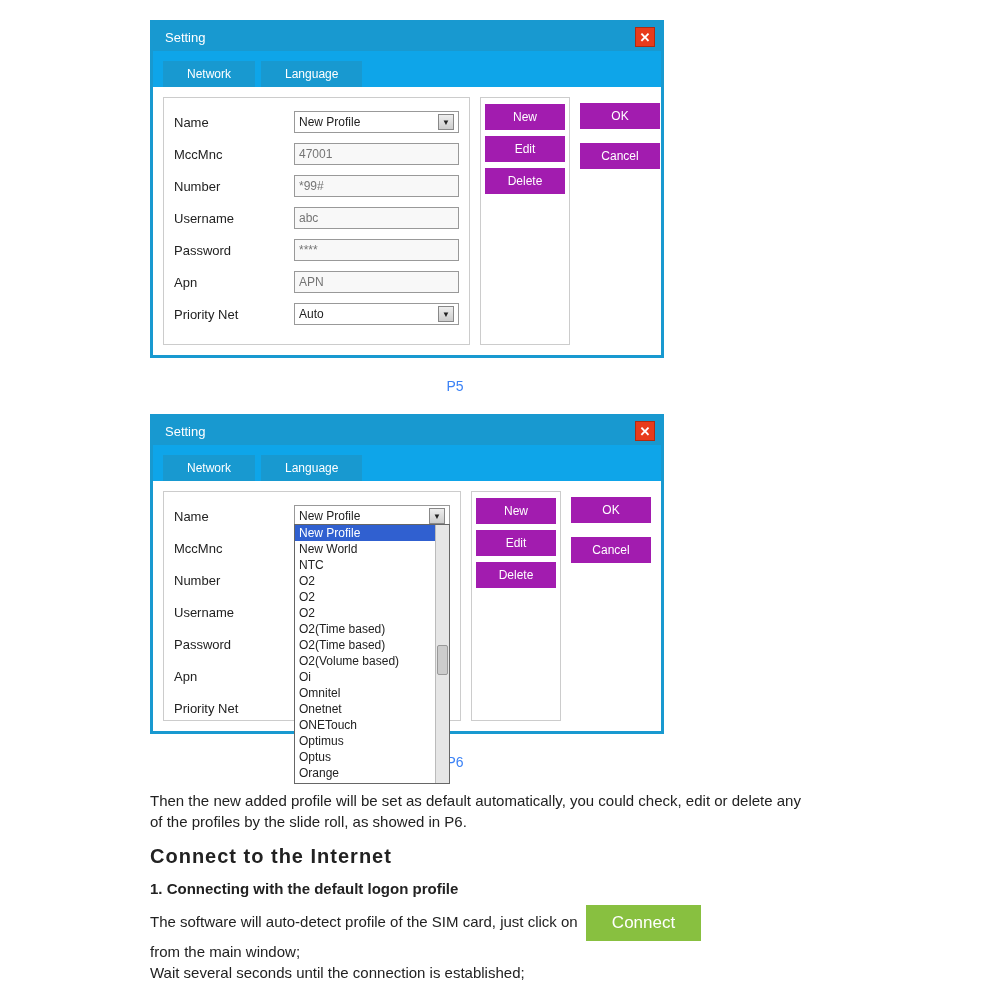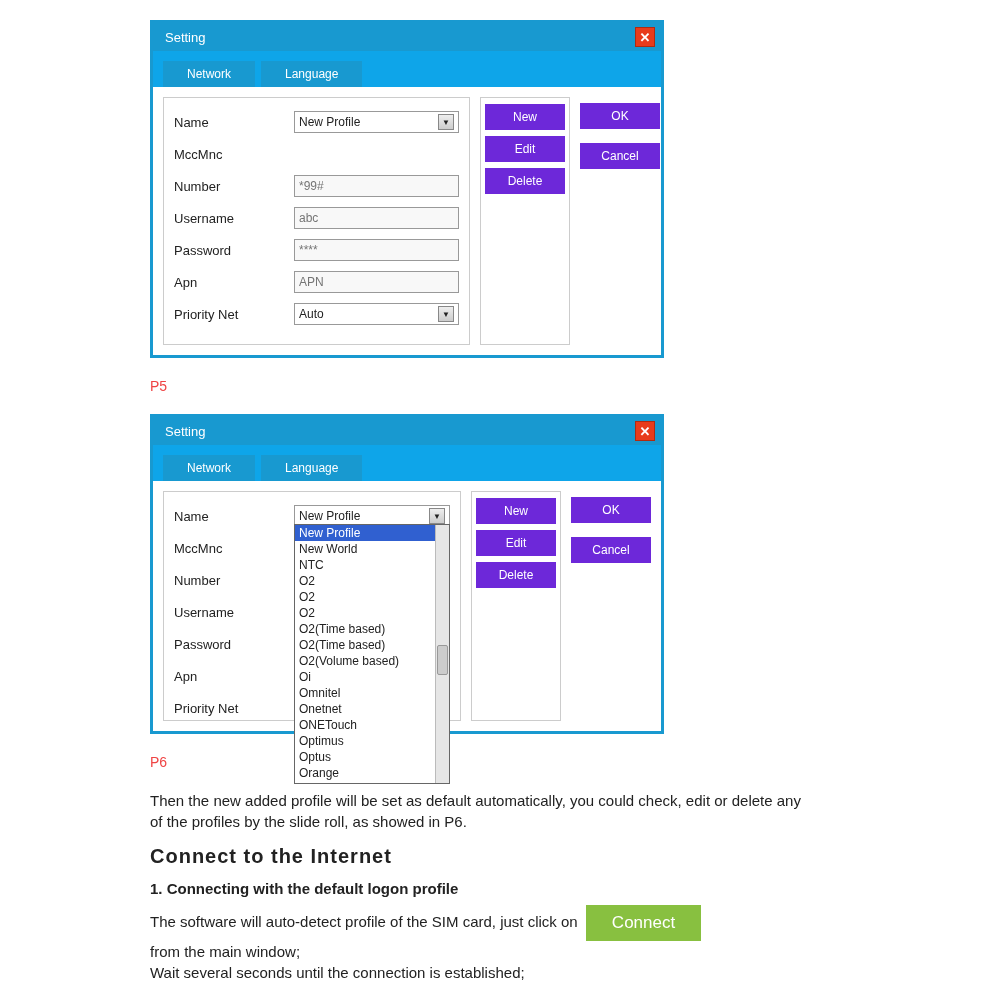--- a/index.html
+++ b/index.html
@@ -76,21 +76,21 @@
   }
   .out-area {
     width: 92px;
     padding: 6px 0;
     display: flex;
     flex-direction: column;
     gap: 14px;
     align-items: center;
   }
   .btn {
-    background: #6d28d9;
+    background: #a21caf;
     color: #fff;
     border: none;
     width: 80px;
     height: 26px;
     font-size: 12px;
     cursor: pointer;
   }
   .form-row {
     display: flex;
     align-items: center;
@@ -163,22 +163,23 @@
   .opt {
     padding: 1px 4px;
     line-height: 14px;
     white-space: nowrap;
   }
   .opt.selected {
     background: #3060d0;
     color: #fff;
   }
   .caption {
+    text-align: center;
     font-size: 14px;
-    color: #ef4444;
+    color: #3b82f6;
     margin: 20px 0 20px 0;
     width: 610px;
   }
   .doc-text {
     width: 660px;
     font-size: 15px;
     color: #222;
     line-height: 1.4;
   }
   .heading-big {
@@ -221,20 +222,21 @@
     <div class="form-area">
       <div class="form-row">
         <label>Name</label>
         <div class="select-input">
           <span>New Profile</span>
           <span class="select-arrow">▼</span>
         </div>
       </div>
       <div class="form-row">
         <label>MccMnc</label>
+        <input class="text-input" placeholder="47001" style="">
       </div>
       <div class="form-row">
         <label>Number</label>
         <input class="text-input" placeholder="*99#" style="">
       </div>
       <div class="form-row">
         <label>Username</label>
         <input class="text-input" placeholder="abc" style="">
       </div>
       <div class="form-row">

